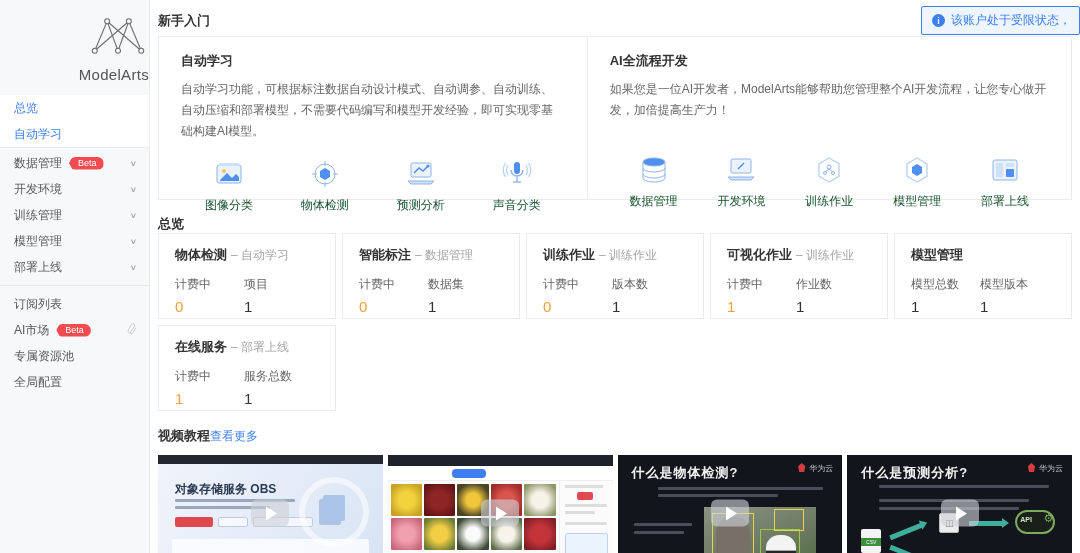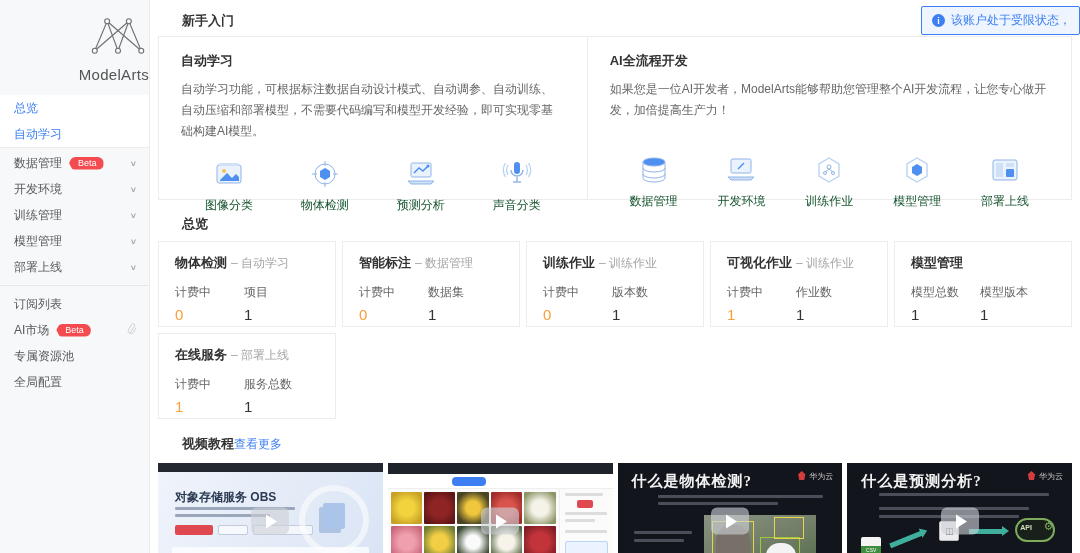--- a/index.html
+++ b/index.html
@@ -16,40 +16,40 @@
   .nav-item.blue .lbl { color:#3d7ff3; }
   .chev { margin-left:auto; color:#9aa0a6; font-size:10px; transform:scaleY(.8); }
   .beta { margin-left:7px; background:#f34b50; color:#fff; font-size:9px; line-height:13px; padding:0 7px 0 9px; border-radius:7px;
           clip-path:polygon(10% 0,100% 0,100% 100%,10% 100%,0 50%); }
   .nav-divider { height:1px; background:#e7e7e7; margin:5px 0; }
   .grp { margin-top:2px; }
   .clip-ic { margin-left:auto; opacity:.55; }
 
   
   .main { position:absolute; left:150px; top:0; width:930px; height:553px; background:#fff; padding:0 8px; overflow:hidden; }
-  .sec-title { font-size:13px; font-weight:bold; color:#333; margin-left:24px; }
+  .sec-title { font-size:13px; font-weight:bold; color:#333; margin-left:0; }
   .head-row { display:flex; align-items:flex-start; padding-top:12px; height:34px; }
   .alert-badge { position:absolute; right:0; top:6px; display:flex; align-items:center; gap:6px; border:1px solid #3d7ff3;
                  background:#eef5ff; color:#3d7ff3; font-size:12px; padding:5px 8px 5px 10px; border-radius:2px; white-space:nowrap; }
   .info-ic { width:13px; height:13px; border-radius:50%; background:#3d7ff3; color:#fff; font-size:9px; font-weight:bold;
              display:flex; align-items:center; justify-content:center; font-style:normal; }
 
   .gs-card { border:1px solid #ececec; background:#fff; display:flex; height:164px; margin-top:2px; }
   .gs-col { padding:15px 22px 0 22px; }
   .gs-left { width:47%; border-right:1px solid #ececec; }
   .gs-right { flex:1; }
   .gs-h { font-size:13px; font-weight:bold; margin-bottom:9px; }
   .gs-p { font-size:12px; color:#666; line-height:1.75; }
   .features { display:flex; justify-content:space-around; margin-top:16px; }
   .gs-right .features { margin-top:33px; }
   .feature { text-align:center; cursor:pointer; }
   .feature .f-ic { height:32px; display:flex; align-items:center; justify-content:center; }
   .feature .f-lbl { font-size:12px; color:#14532d; margin-top:7px; }
 
-  .stats-grid { display:grid; grid-template-columns:repeat(5,1fr); gap:6px; margin-top:8px; }
+  .stats-grid { display:grid; grid-template-columns:repeat(5,1fr); gap:6px; }
   .stat-card { border:1px solid #ececec; background:#fff; height:86px; padding:12px 16px; cursor:pointer; }
   .stat-head { font-size:13px; font-weight:bold; color:#333; }
   .stat-sub { font-size:12px; font-weight:normal; color:#a5a5a5; margin-left:4px; }
   .metrics { display:flex; margin-top:12px; }
   .metric { width:48%; }
   .m-lbl { font-size:12px; color:#666; }
   .m-val { font-size:15px; color:#333; margin-top:5px; }
   .m-val.orange { color:#fa9e3b; }
 
   .videos-head { display:flex; align-items:baseline; justify-content:flex-start; margin-top:16px; }
@@ -79,21 +79,21 @@
   .g-bluebtn { position:absolute; left:64px; top:3px; width:34px; height:9px; background:#3d7ff3; border-radius:4px; }
   .g-body { display:flex; height:106px; }
   .g-grid { flex:1; display:grid; grid-template-columns:repeat(5,1fr); grid-template-rows:repeat(3,1fr); gap:2px; padding:3px; }
   .tile { border-radius:1px; }
   .g-side { width:54px; padding:4px 5px; border-left:1px solid #eee; }
   .g-red { width:16px; height:8px; background:#e0484f; border-radius:2px; margin:3px 0 4px 12px; }
   .g-line { height:3px; background:#ddd; border-radius:1px; margin-bottom:4px; }
   .g-info { height:24px; border:1px solid #bcd4f5; background:#eaf3ff; border-radius:2px; margin-top:8px; }
 
   
-  .v-title { position:absolute; left:14px; top:9px; font-size:15px; font-weight:bold; color:#f2f2f2; letter-spacing:1px;font-family:Liberation Serif, serif; }
+  .v-title { position:absolute; left:14px; top:9px; font-size:13px; font-weight:bold; color:#f2f2f2; letter-spacing:1px; }
   .v-brand { position:absolute; right:9px; top:8px; display:flex; gap:3px; font-size:8px; color:#c9c9c9; }
   .flame { width:9px; height:9px; background:#d43d3d; clip-path:polygon(50% 0,90% 35%,78% 100%,22% 100%,10% 35%); }
   .dbar { position:absolute; height:3px; background:#4a4e59; border-radius:1px; }
   .photo { position:absolute; left:86px; top:52px; width:112px; height:64px; background:linear-gradient(160deg,#8a9383 0%,#6d7a62 55%,#4c6b3f 100%); }
   .bx { position:absolute; border:1px solid; }
   .dog1 { position:absolute; left:12px; top:10px; width:34px; height:40px; background:#787068; border-radius:40% 40% 20% 20%; }
   .dog2 { position:absolute; left:62px; top:28px; width:30px; height:28px; background:linear-gradient(#f3f3f3 55%,#262626 56%); border-radius:45% 45% 25% 25%; }
   .csv { position:absolute; left:14px; top:74px; width:20px; height:24px; background:#f4f4f4; border-radius:2px; }
   .csv i { position:absolute; left:0; right:0; top:9px; height:8px; background:#3d8f3d; color:#fff; font-style:normal; font-size:5px; text-align:center; line-height:8px; }
   .arrow { position:absolute; width:34px; height:5px; background:#3fae9c; }

